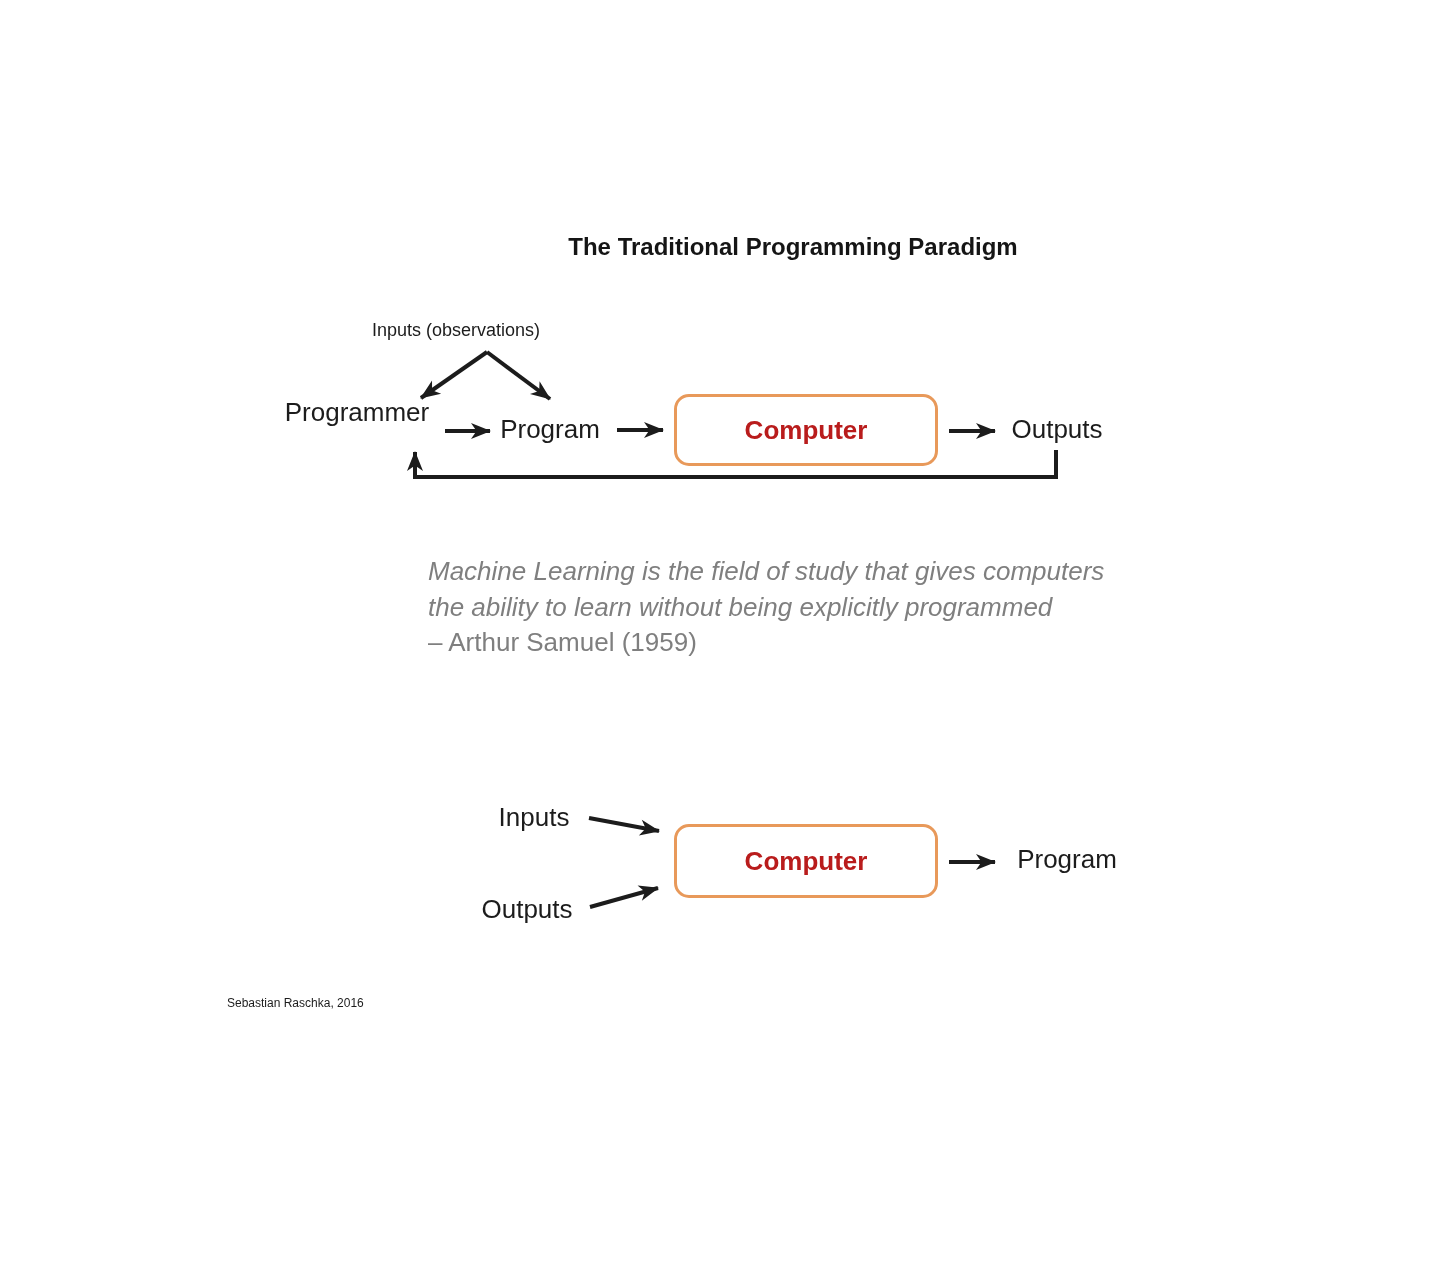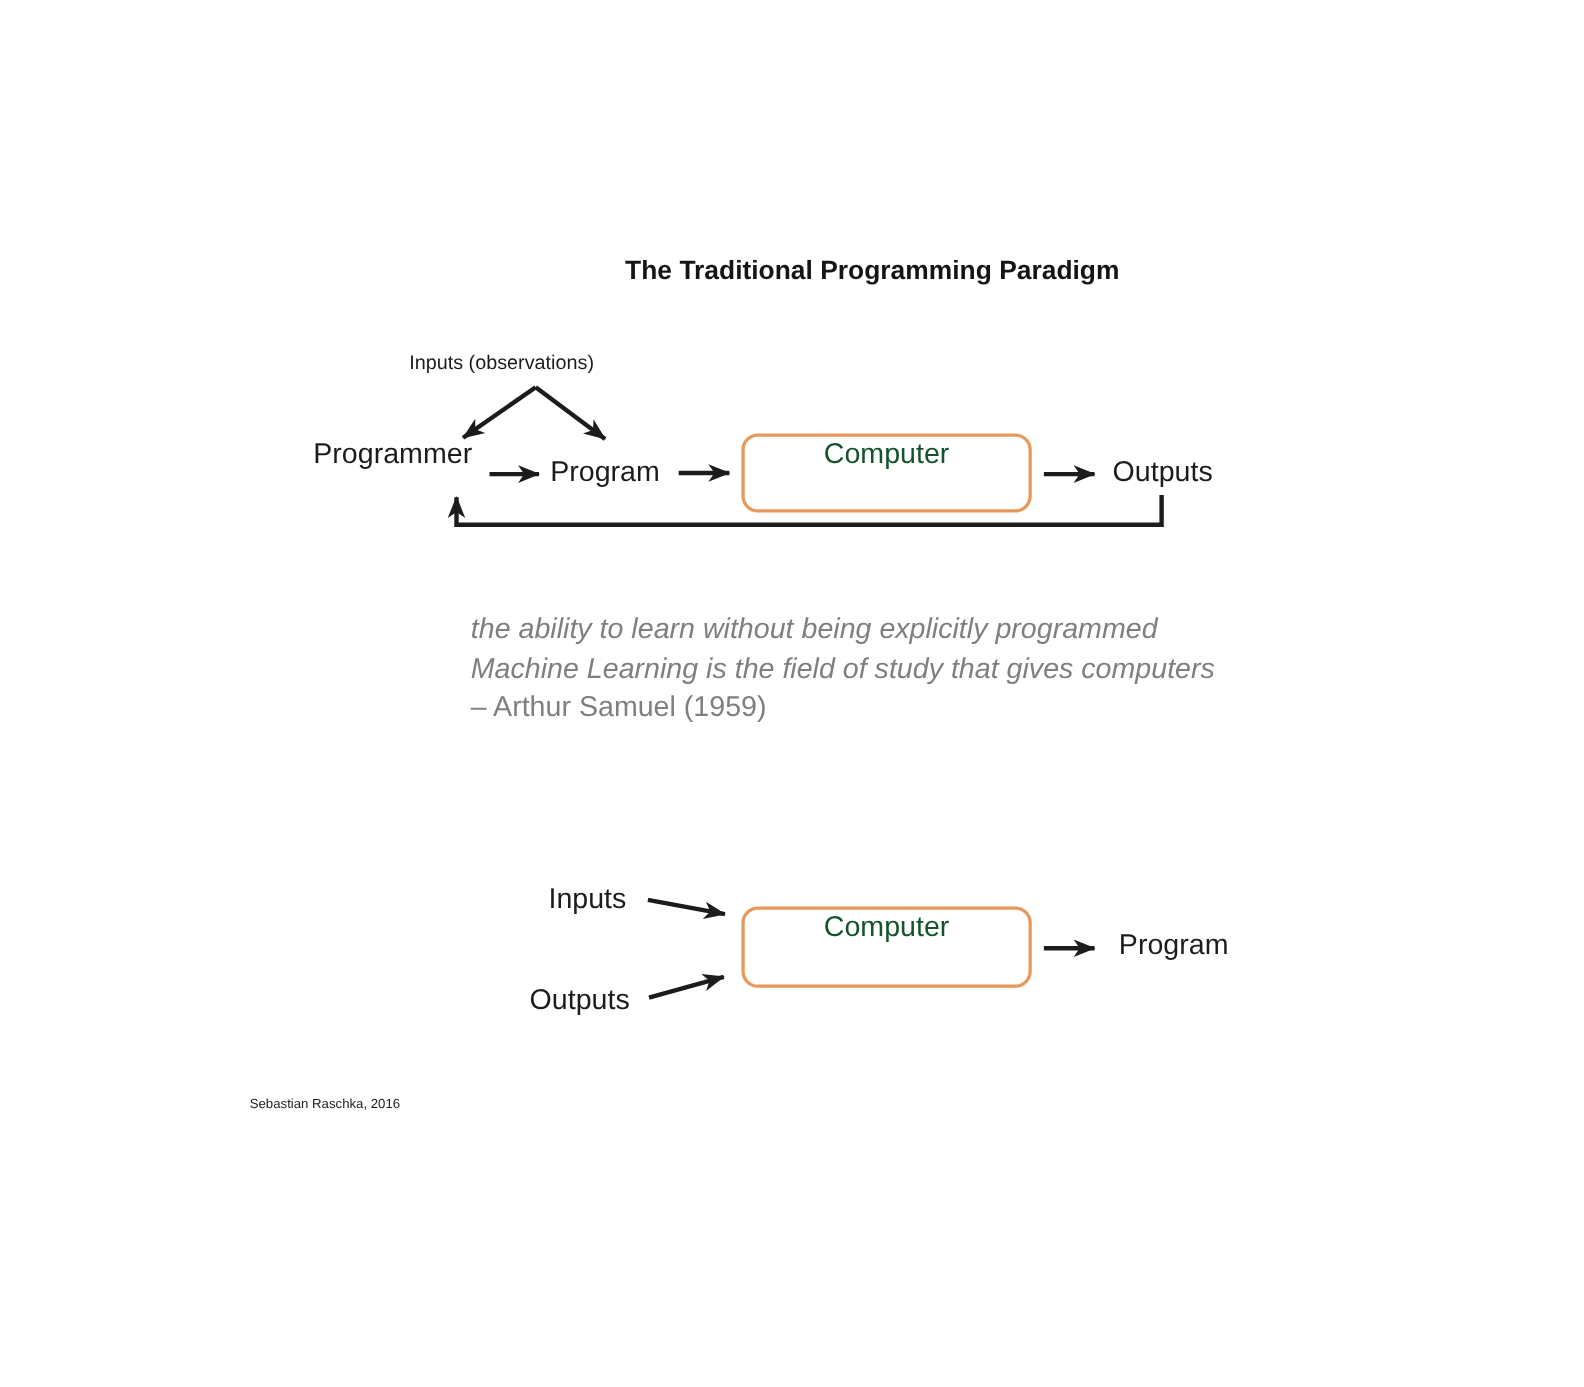--- a/index.html
+++ b/index.html
@@ -32,24 +32,25 @@
     font-weight: 700;
     white-space: nowrap;
     color: #151515;
   }
   .computer-box {
     position: absolute;
     background: #ffffff;
     border: 3.5px solid #e8995a;
     border-radius: 15px;
     display: flex;
-    align-items: flex-start;
+    align-items: center;
     justify-content: center;
     font-size: 26px;
-    color: #14532d;
+    color: #b91c1c;
+    font-weight: bold;
   }
   .quote-block {
     position: absolute;
     left: 428px;
     top: 554px;
     font-size: 26px;
     line-height: 35.5px;
     color: #7f7f7f;
   }
   .quote-line { font-style: italic; }
@@ -95,22 +96,22 @@
 
   <div class="label" style="left:550px; top:429px;">Program</div>
 
   <div class="computer-box" style="left:674px; top:394px; width:258px; height:66px;">
     <span>Computer</span>
   </div>
 
   <div class="label" style="left:1057px; top:429px;">Outputs</div>
 
   <div class="quote-block">
+    <div class="quote-line">Machine Learning is the field of study that gives computers</div>
     <div class="quote-line">the ability to learn without being explicitly programmed</div>
-    <div class="quote-line">Machine Learning is the field of study that gives computers</div>
     <div class="quote-attribution">– Arthur Samuel (1959)</div>
   </div>
 
 
   <div class="label" style="left:534px; top:817px;text-align:center;">Inputs</div>
 
   <div class="label" style="left:527px; top:909px;">Outputs</div>
 
   <div class="computer-box" style="left:674px; top:824px; width:258px; height:68px;">
     <span>Computer</span>

